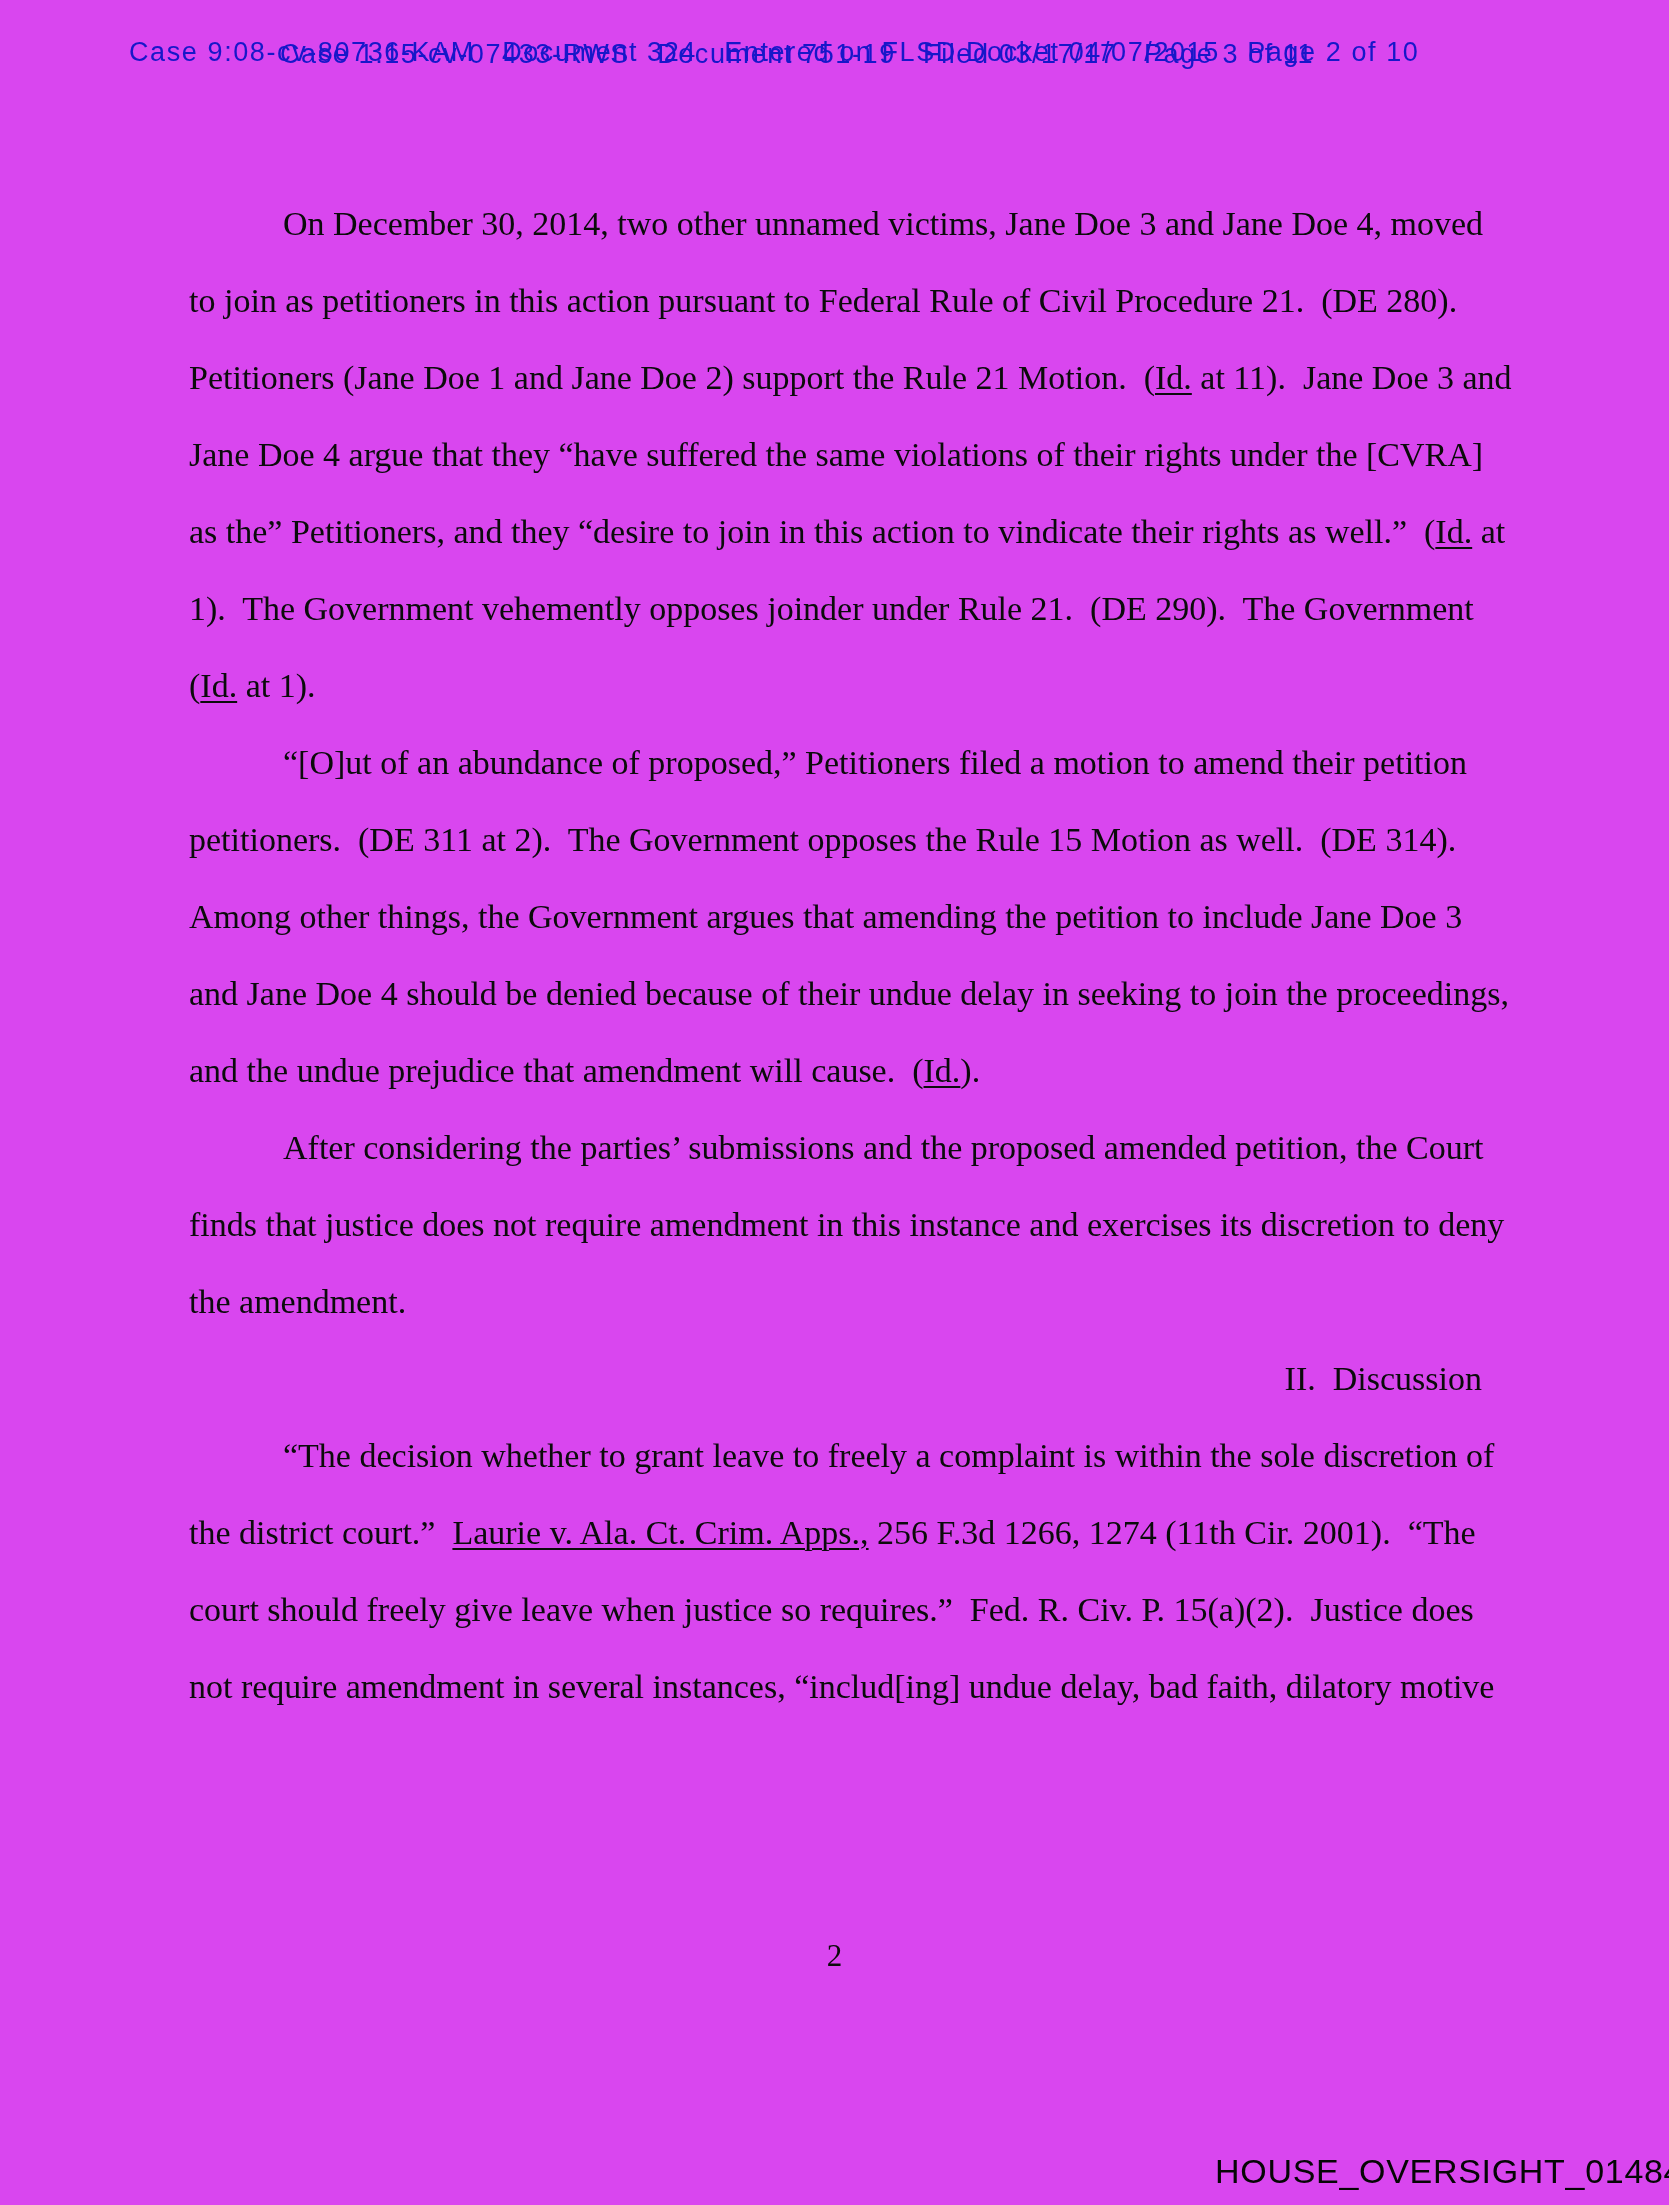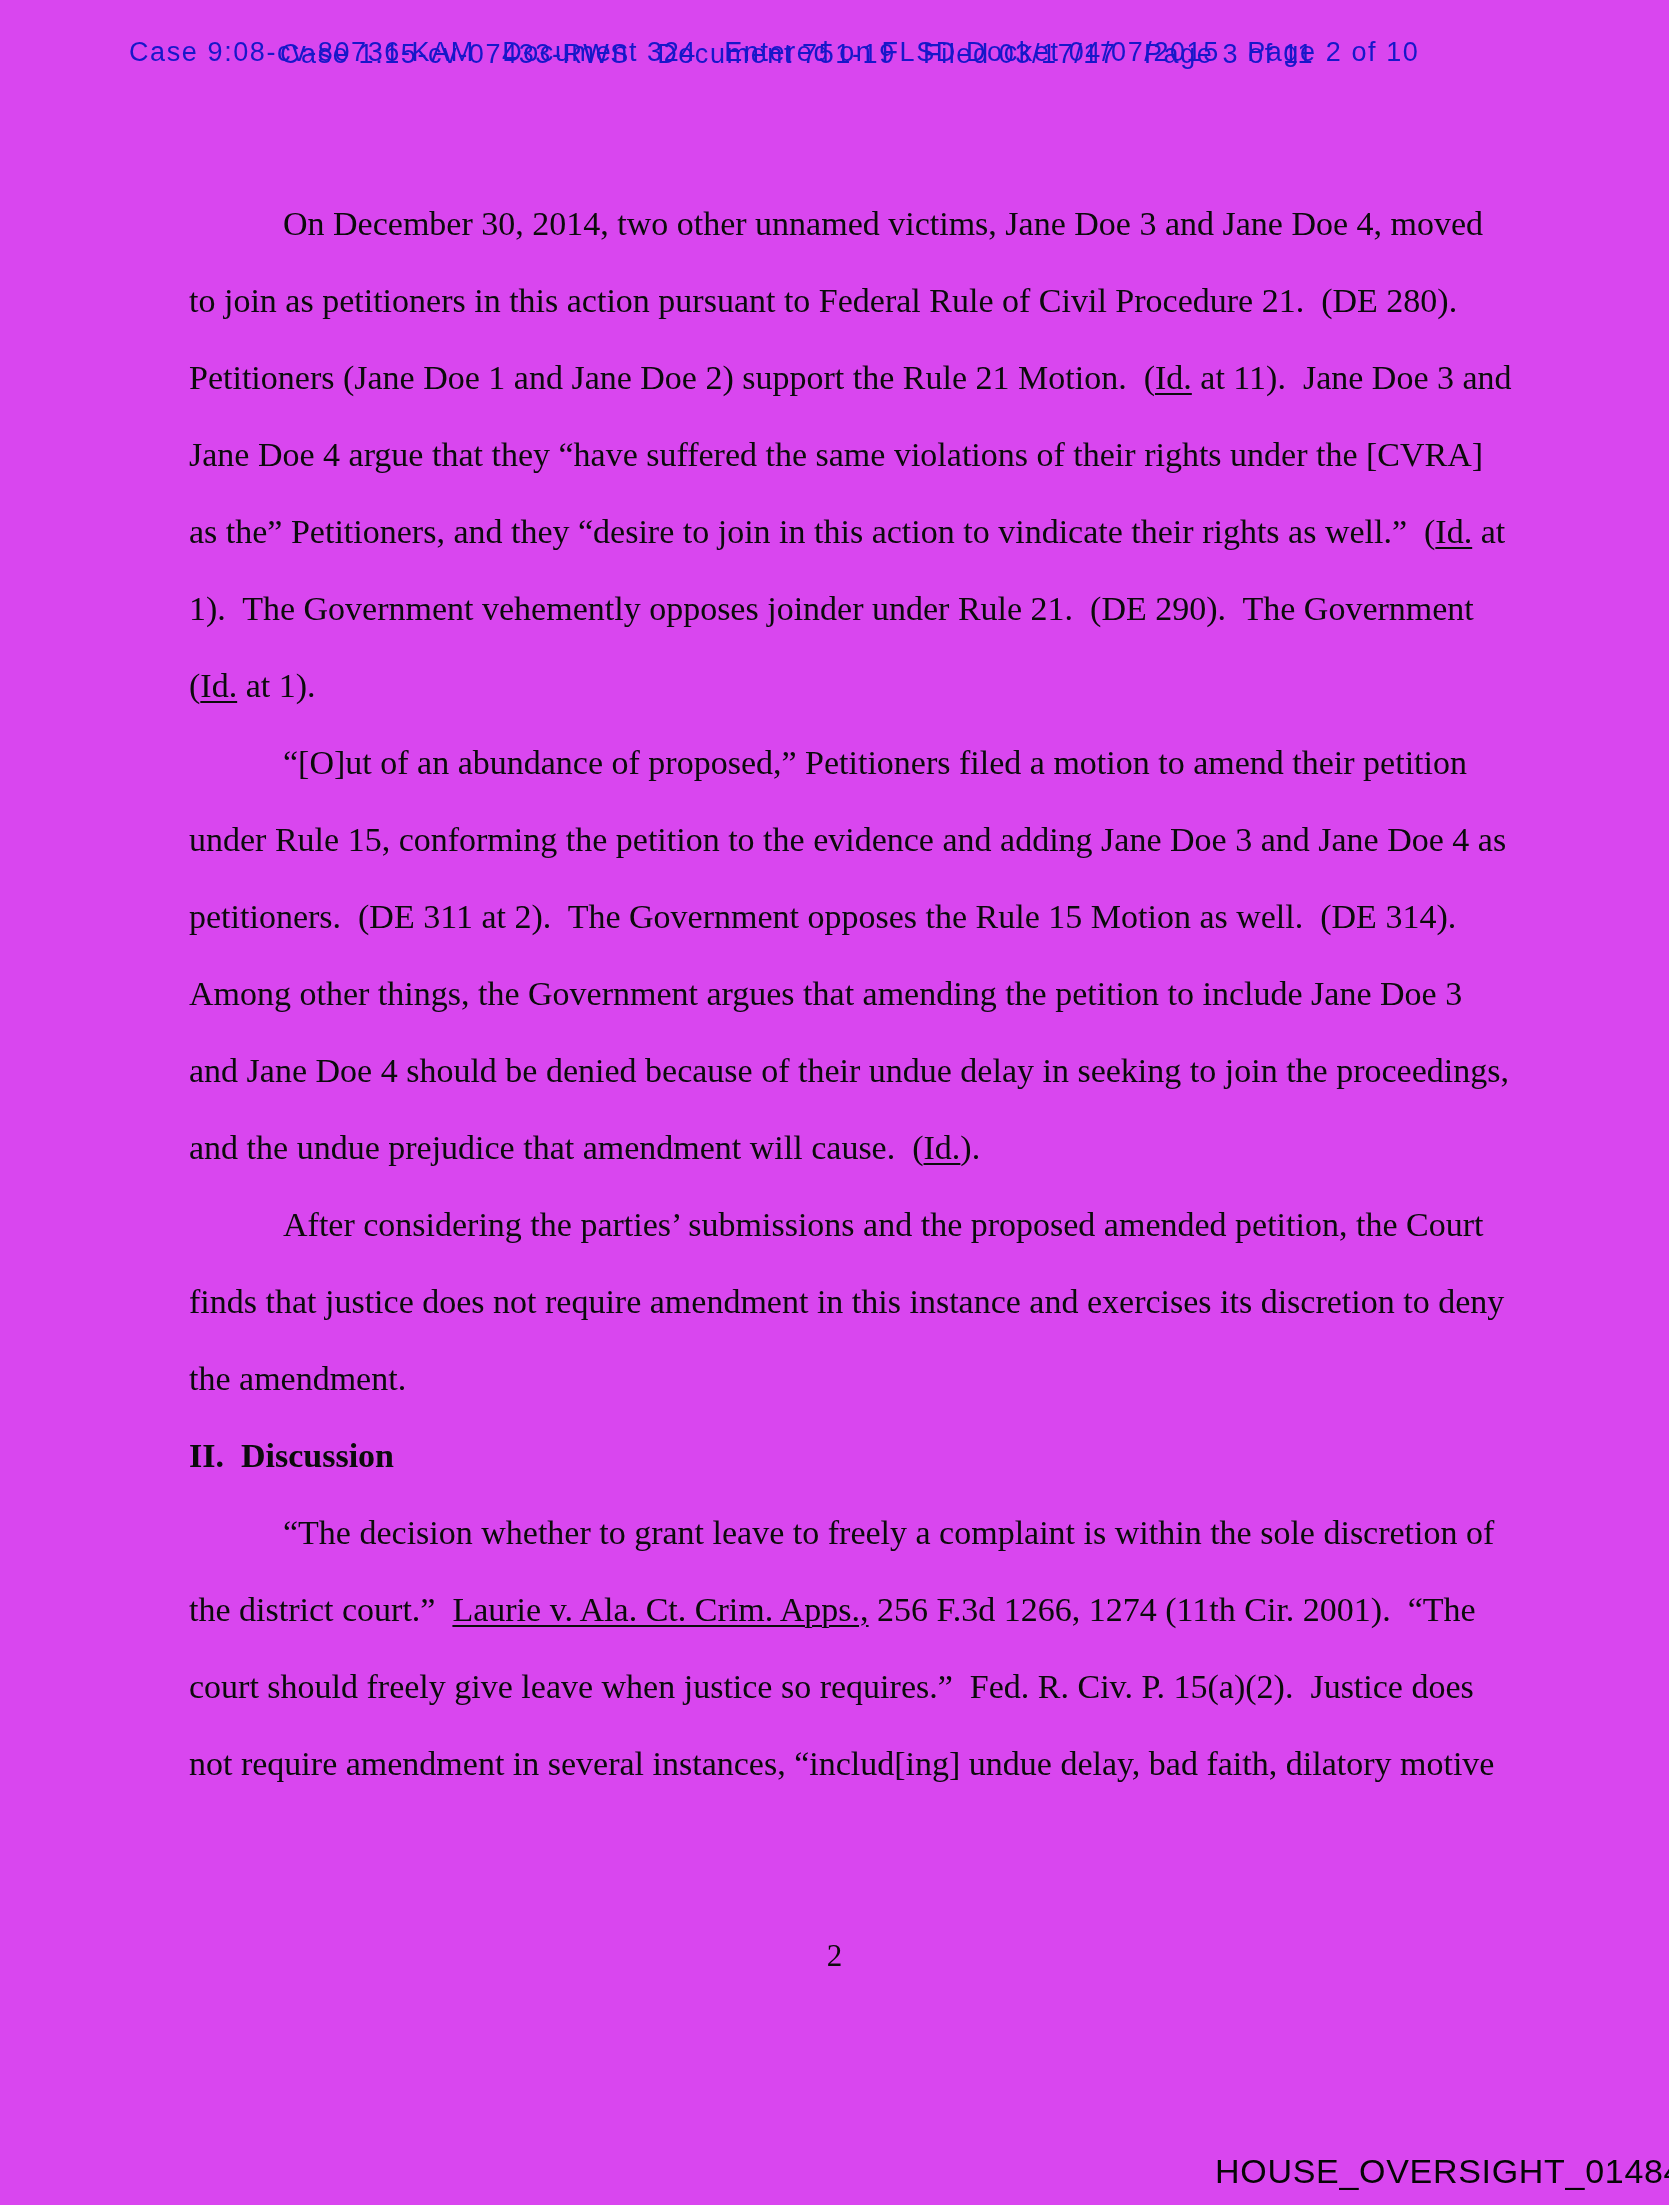--- a/index.html
+++ b/index.html
@@ -31,22 +31,22 @@
     top: 185px;
     width: 1293px;
   }
   .line {
     font-size: 34px;
     line-height: 77px;
     white-space: pre;
   }
   .line.indent { padding-left: 94px; }
   .line.heading {
-    font-weight: bold;
-    text-align: left;
+    font-weight: normal;
+    text-align: right;
     padding-left: 0;
   }
   .u {
     text-decoration: underline;
     text-decoration-thickness: 2px;
     text-underline-offset: 3.9px;
   }
   .page-number {
     position: absolute;
     left: 0;
@@ -78,21 +78,20 @@
 
   <div class="doc-body">
       <div class="line indent"><span>On December 30, 2014, two other unnamed victims, Jane Doe 3 and Jane Doe 4, moved</span></div>
       <div class="line"><span>to join as petitioners in this action pursuant to Federal Rule of Civil Procedure 21.  (DE 280).</span></div>
       <div class="line"><span>Petitioners (Jane Doe 1 and Jane Doe 2) support the Rule 21 Motion.  (</span><span class="u">Id.</span><span> at 11).  Jane Doe 3 and</span></div>
       <div class="line"><span>Jane Doe 4 argue that they “have suffered the same violations of their rights under the [CVRA]</span></div>
       <div class="line"><span>as the” Petitioners, and they “desire to join in this action to vindicate their rights as well.”  (</span><span class="u">Id.</span><span> at</span></div>
       <div class="line"><span>1).  The Government vehemently opposes joinder under Rule 21.  (DE 290).  The Government</span></div>
       <div class="line"><span>(</span><span class="u">Id.</span><span> at 1).</span></div>
       <div class="line indent"><span>“[O]ut of an abundance of proposed,” Petitioners filed a motion to amend their petition</span></div>
-      <div class="line"><span>under Rule 15, conforming the petition to the evidence and adding Jane Doe 3 and Jane Doe 4 as</span></div>
       <div class="line"><span>petitioners.  (DE 311 at 2).  The Government opposes the Rule 15 Motion as well.  (DE 314).</span></div>
       <div class="line"><span>Among other things, the Government argues that amending the petition to include Jane Doe 3</span></div>
       <div class="line"><span>and Jane Doe 4 should be denied because of their undue delay in seeking to join the proceedings,</span></div>
       <div class="line"><span>and the undue prejudice that amendment will cause.  (</span><span class="u">Id.</span><span>).</span></div>
       <div class="line indent"><span>After considering the parties’ submissions and the proposed amended petition, the Court</span></div>
       <div class="line"><span>finds that justice does not require amendment in this instance and exercises its discretion to deny</span></div>
       <div class="line"><span>the amendment.</span></div>
       <div class="line heading"><span>II.  Discussion</span></div>
       <div class="line indent"><span>“The decision whether to grant leave to freely a complaint is within the sole discretion of</span></div>
       <div class="line"><span>the district court.”  </span><span class="u">Laurie v. Ala. Ct. Crim. Apps.,</span><span> 256 F.3d 1266, 1274 (11th Cir. 2001).  “The</span></div>

